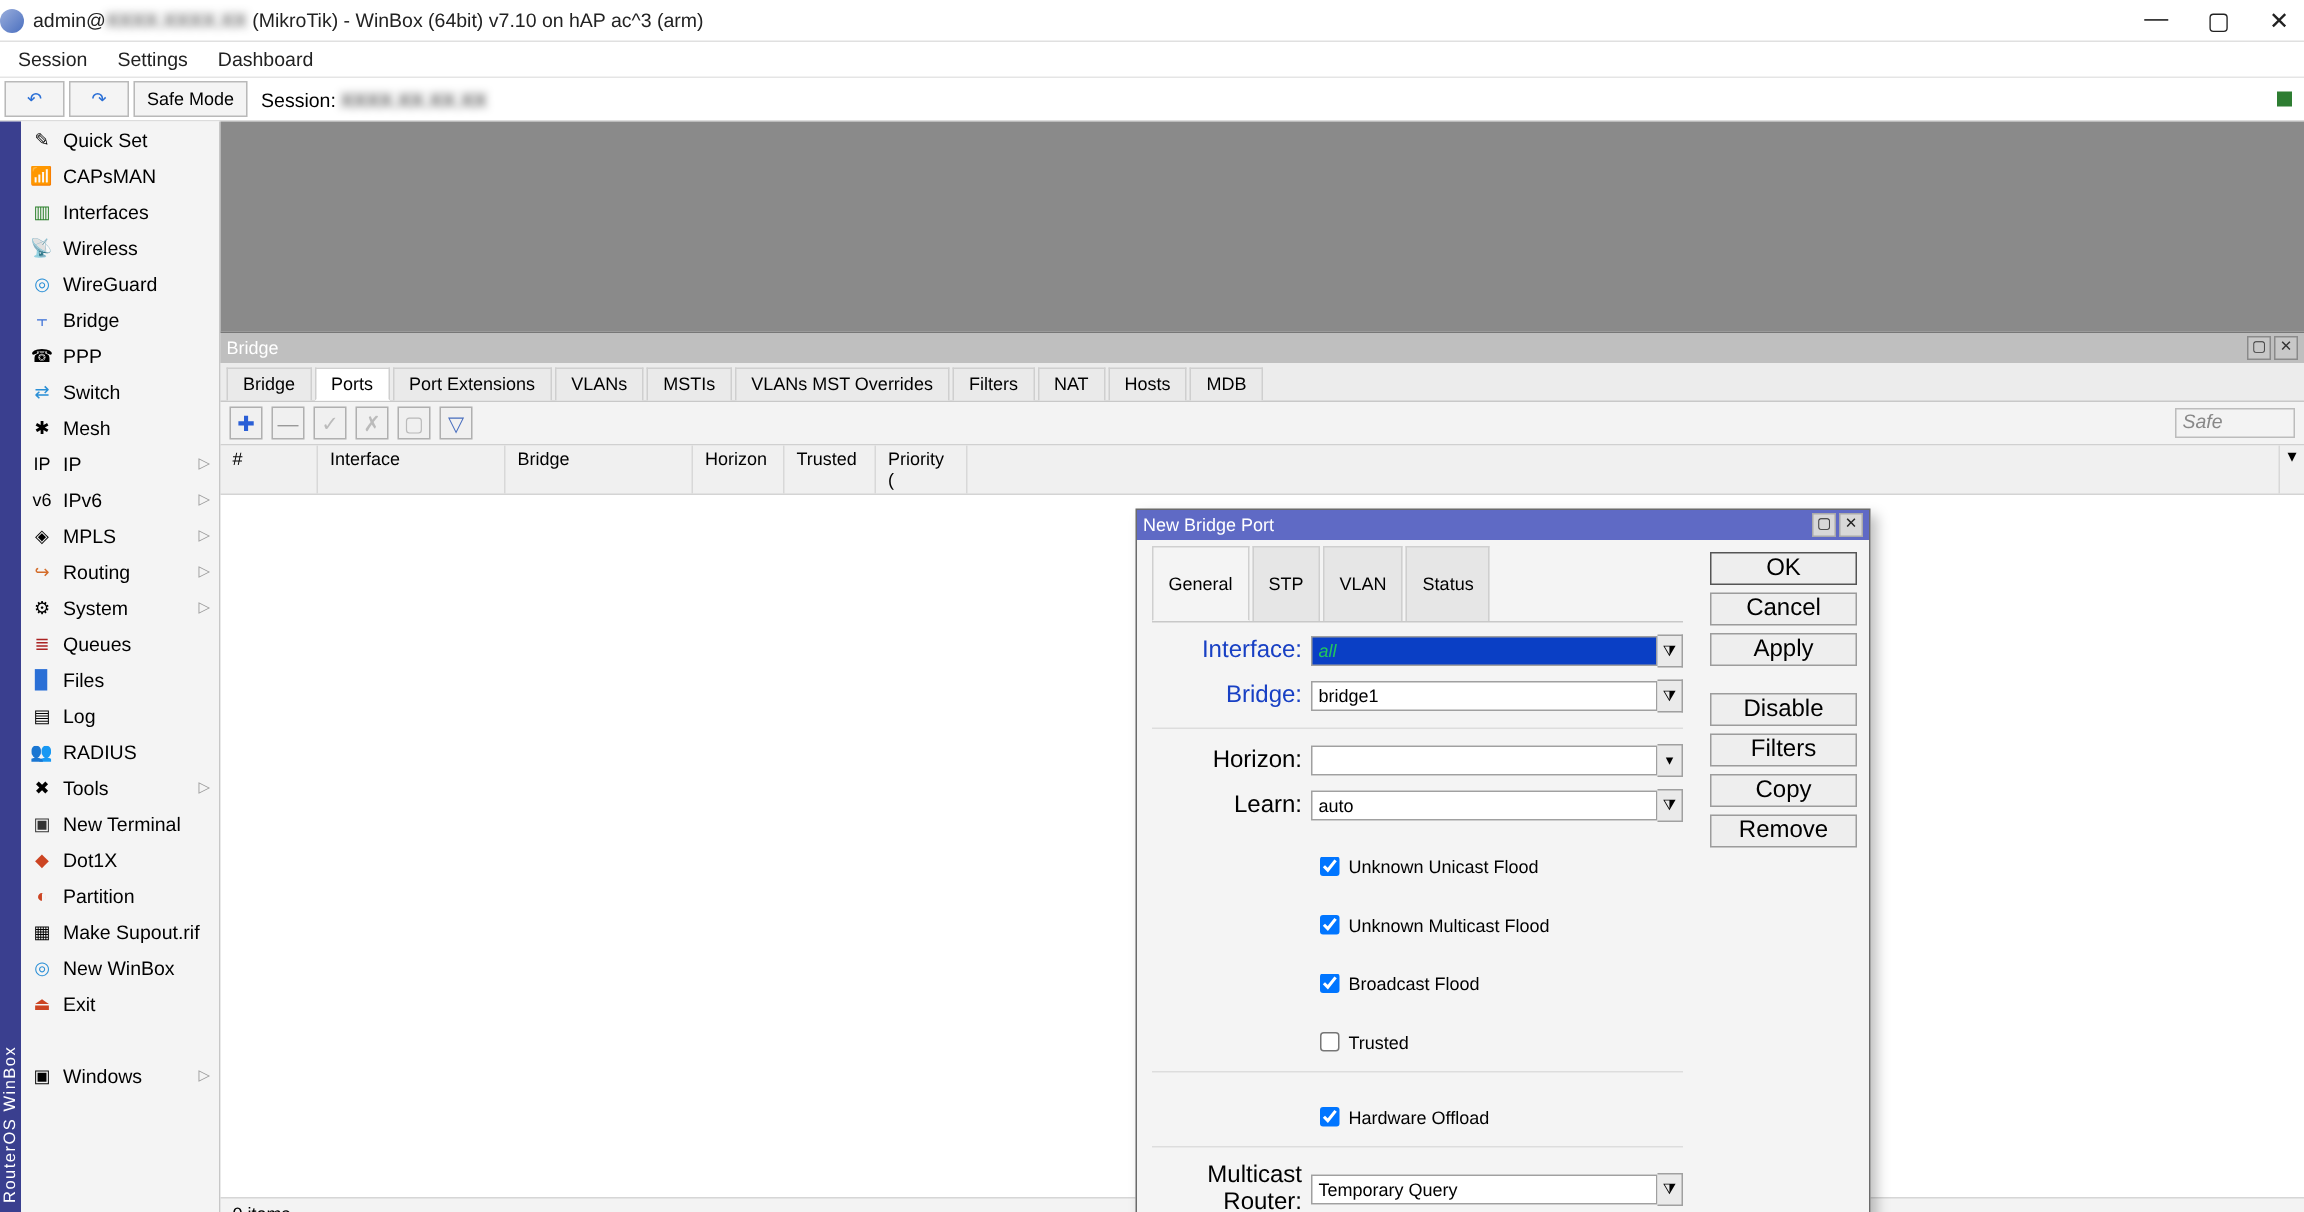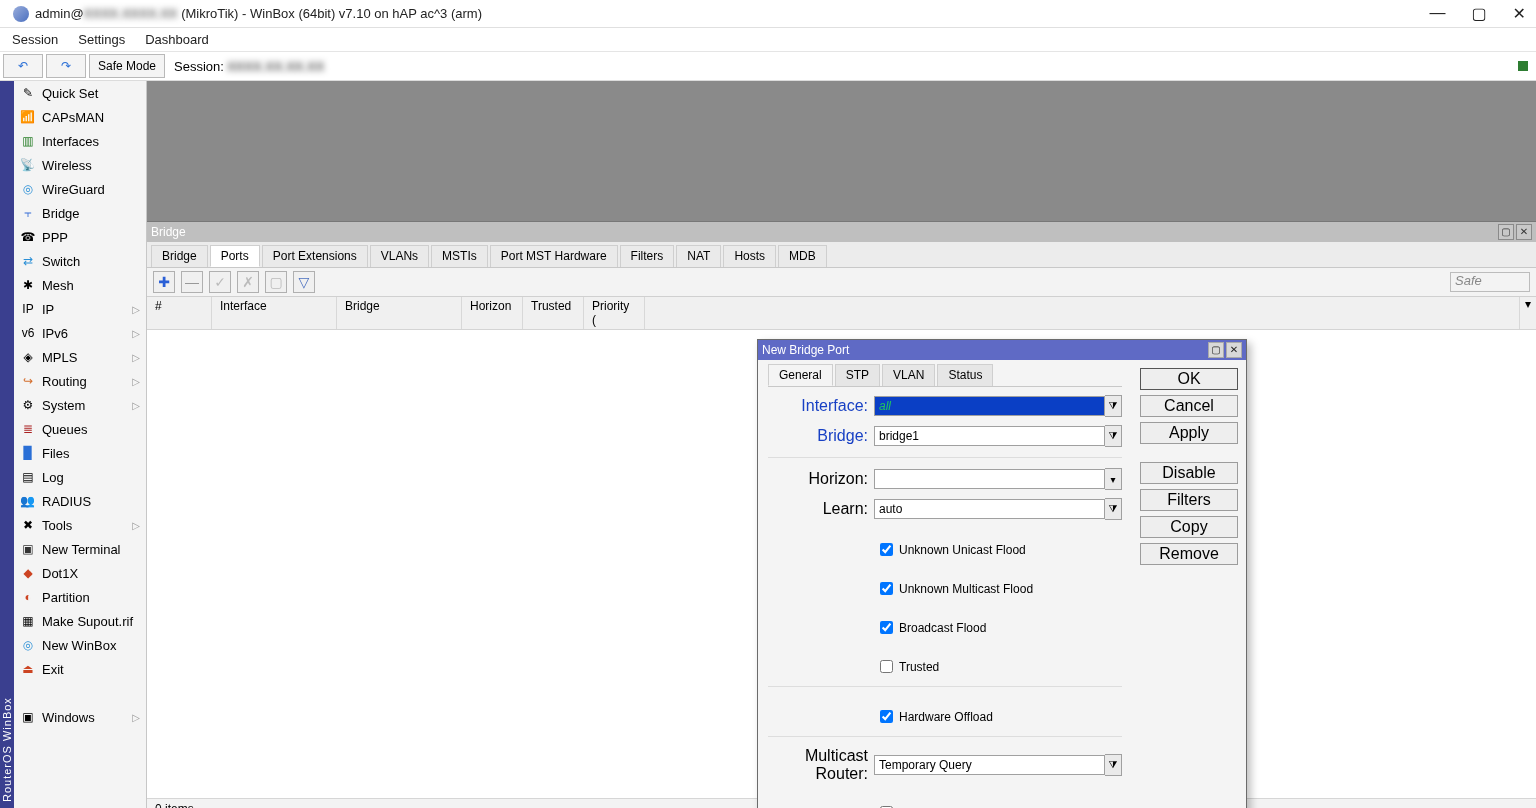--- a/index.html
+++ b/index.html
@@ -8,21 +8,21 @@
     font-family: "Segoe UI", Tahoma, sans-serif;
     font-size: 13px;
     background: #fff;
     overflow: hidden;
   }
   .titlebar {
     display: flex;
     align-items: center;
     height: 27px;
     background: #fff;
-    padding: 0 0 0 13px;
+    padding: 0 0 0 0;
     border-bottom: 1px solid #e0e0e0;
   }
   .titlebar .logo {
     width: 16px; height: 16px;
     border-radius: 50%;
     background: linear-gradient(135deg,#9aaedc,#4a6fbf);
     margin-right: 6px;
   }
   .titlebar .title-text { flex: 1; color:#222; }
   .titlebar .blur {
@@ -253,21 +253,21 @@
     background:#eee;
     font-size:16px;
   }
   .dlg-right .gap { height:8px; }
   .dlg-tabs {
     display:flex;
     border-bottom:1px solid #c8c8c8;
     margin-top:4px;
   }
   .dtab {
-    padding:3px 10px;
+    padding:17px 10px;
     border:1px solid #cfcfcf;
     border-bottom:none;
     background:#e6e6e6;
     margin-right:2px;
     font-size:12px;
   }
   .dtab.active { background:#f4f4f4; border-bottom:1px solid #f4f4f4; position:relative;}
   .form-row {
     display:flex;
     align-items:center;
@@ -491,21 +491,21 @@
         <span class="spacer"></span>
         <span class="win-btn">▢</span>
         <span class="win-btn">✕</span>
       </div>
       <div class="bridge-tabs" id="bridgeTabs">
           <div class="btab">Bridge</div>
           <div class="btab active">Ports</div>
           <div class="btab">Port Extensions</div>
           <div class="btab">VLANs</div>
           <div class="btab">MSTIs</div>
-          <div class="btab">Port MST Hardware</div>
+          <div class="btab">VLANs MST Overrides</div>
           <div class="btab">Filters</div>
           <div class="btab">NAT</div>
           <div class="btab">Hosts</div>
           <div class="btab">MDB</div>
         </div>
       <div class="bridge-toolbar">
         <div class="icon-btn" style="color:#2a5fd6">✚</div>
         <div class="icon-btn" style="color:#999">—</div>
         <div class="icon-btn" style="color:#bbb">✓</div>
         <div class="icon-btn" style="color:#bbb">✗</div>

